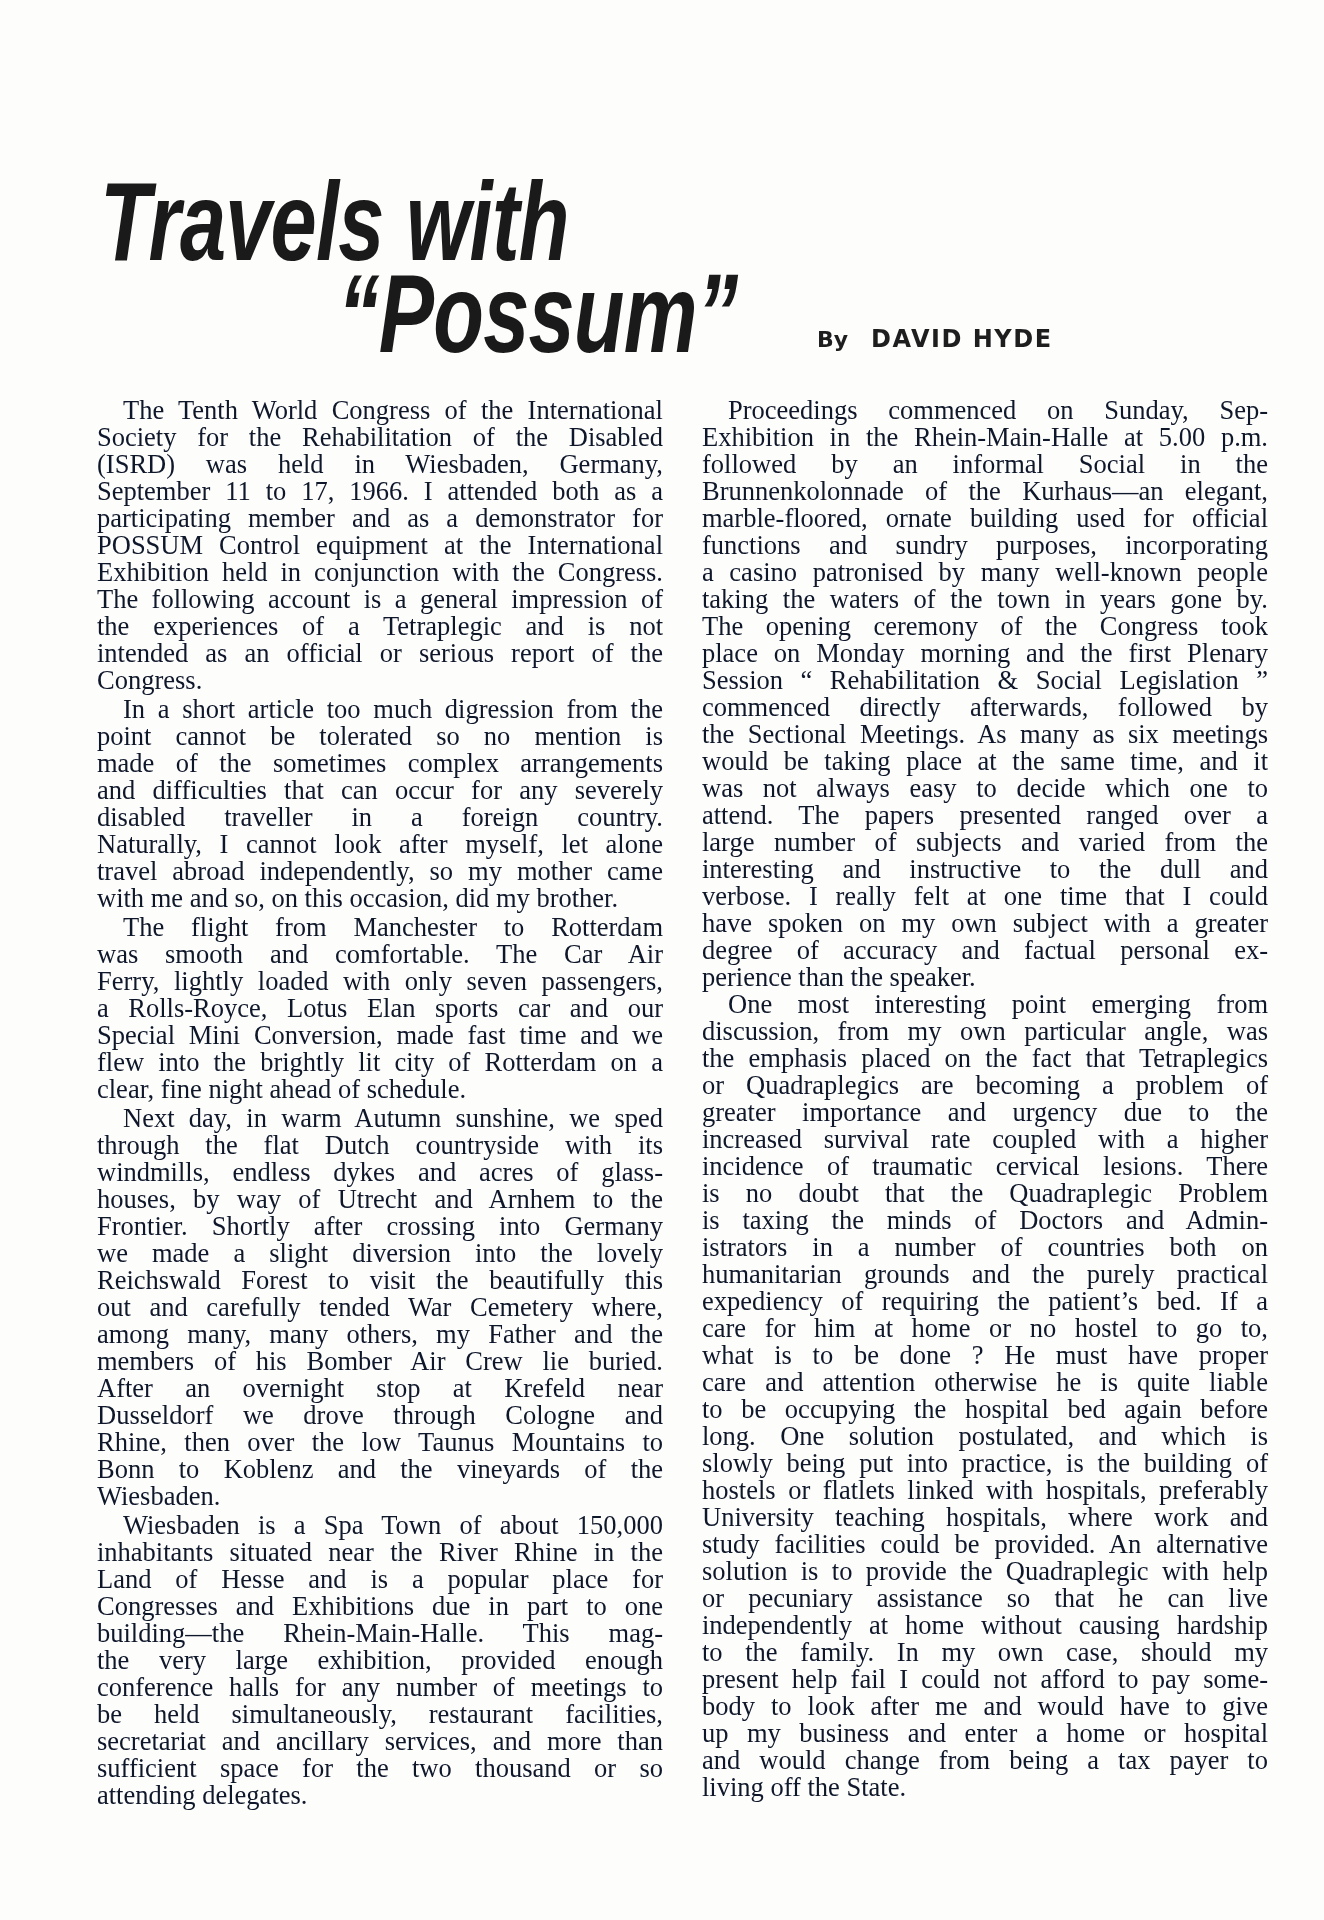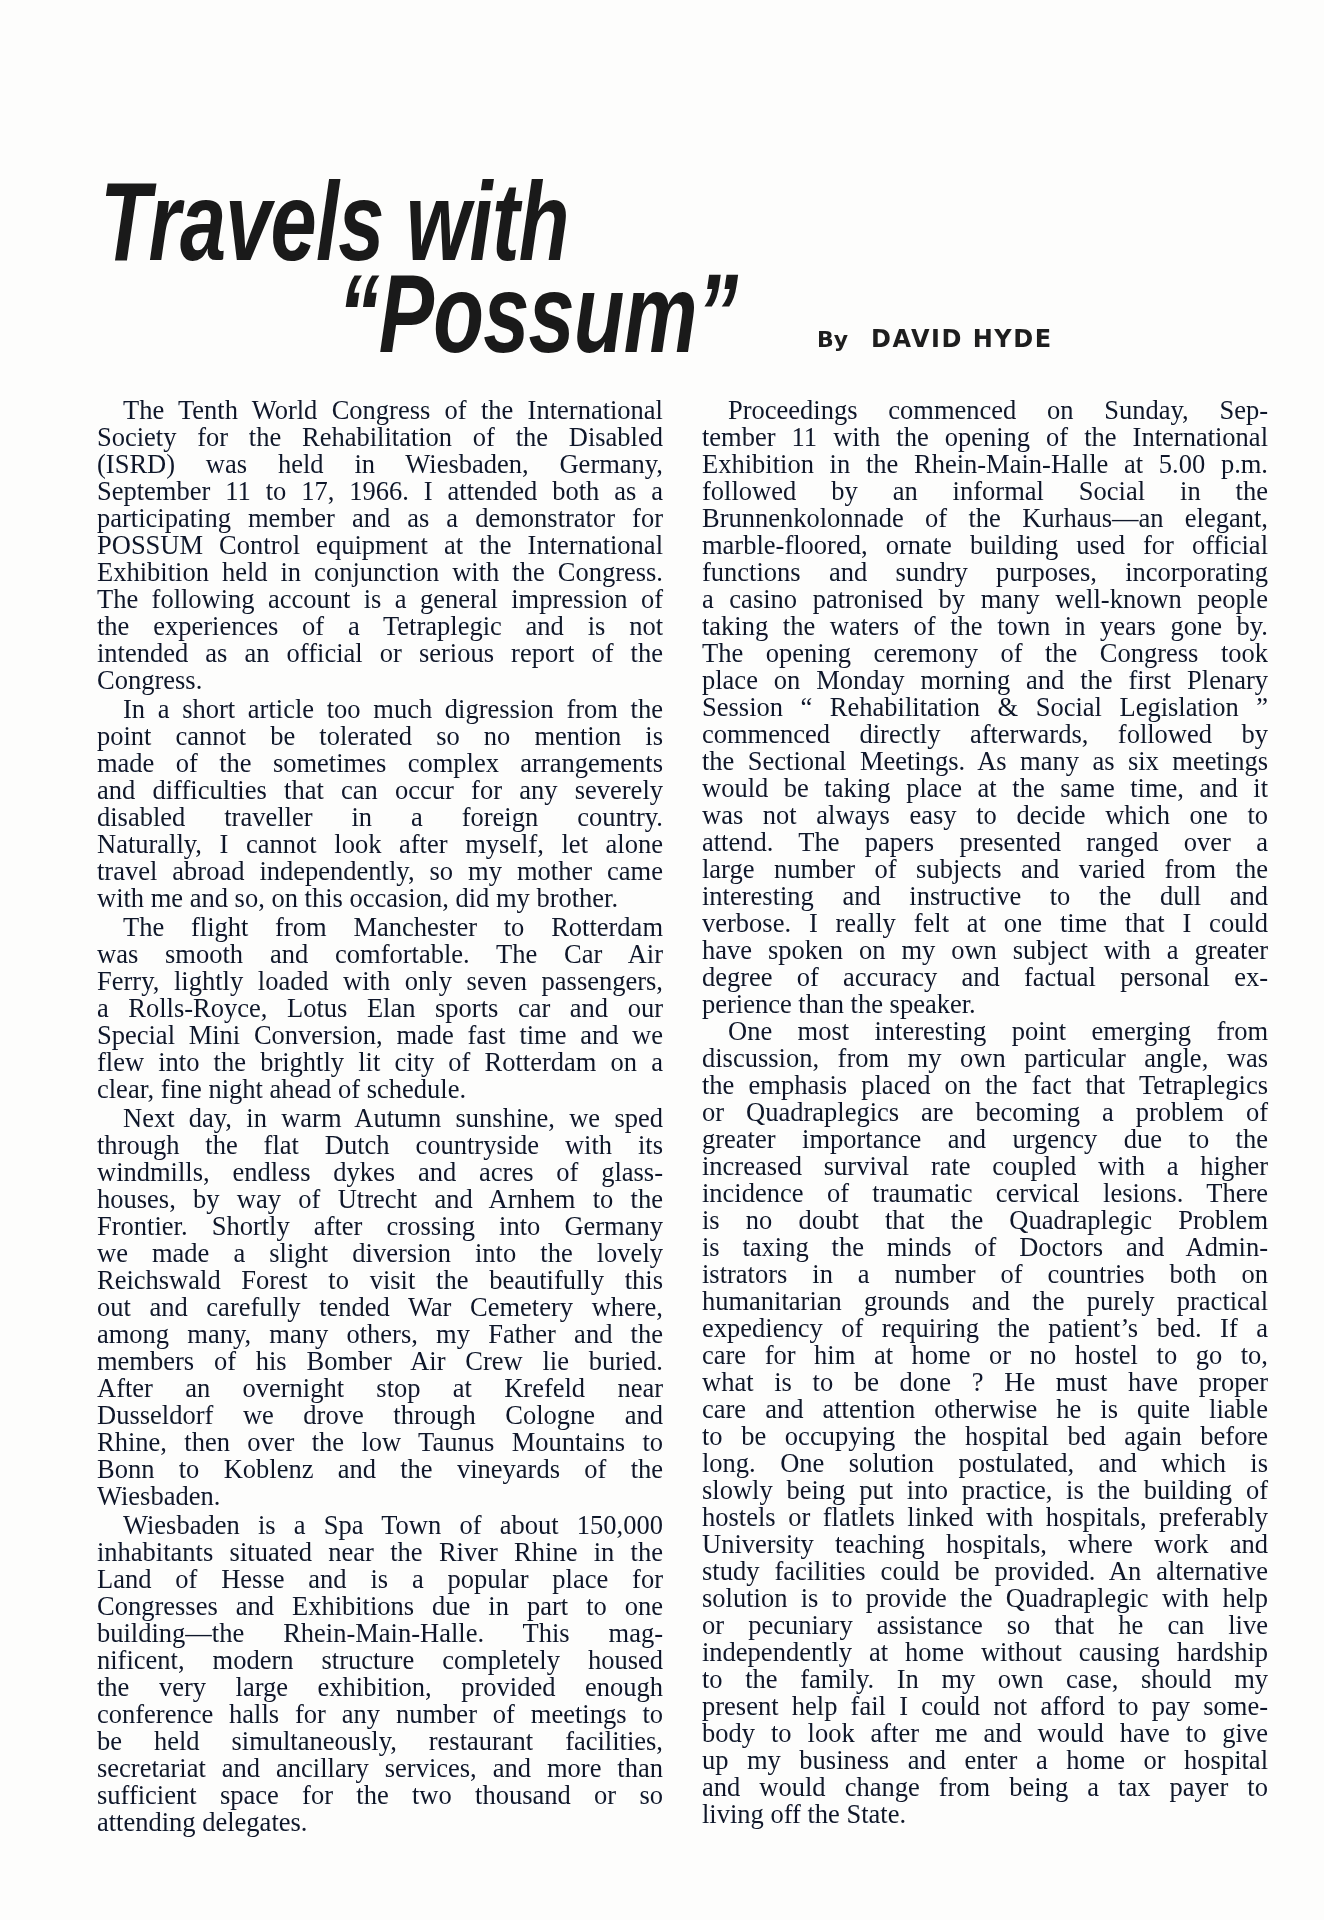--- a/index.html
+++ b/index.html
@@ -98,33 +98,31 @@
         <span class="line">Rhine, then over the low Taunus Mountains to</span>
         <span class="line">Bonn to Koblenz and the vineyards of the</span>
         <span class="line last">Wiesbaden.</span>
       </p>
       <p class="para">
         <span class="line indent">Wiesbaden is a Spa Town of about 150,000</span>
         <span class="line">inhabitants situated near the River Rhine in the</span>
         <span class="line">Land of Hesse and is a popular place for</span>
         <span class="line">Congresses and Exhibitions due in part to one</span>
         <span class="line">building—the Rhein-Main-Halle.  This mag-</span>
-        <span class="line">nificent, modern structure completely housed</span>
         <span class="line">the very large exhibition, provided enough</span>
         <span class="line">conference halls for any number of meetings to</span>
         <span class="line">be held simultaneously, restaurant facilities,</span>
         <span class="line">secretariat and ancillary services, and more than</span>
         <span class="line">sufficient space for the two thousand or so</span>
         <span class="line last">attending delegates.</span>
       </p>
     </div>
   <div class="column" id="col-right">
       <p class="para">
         <span class="line indent">Proceedings commenced on Sunday, Sep-</span>
-        <span class="line">tember 11 with the opening of the International</span>
         <span class="line">Exhibition in the Rhein-Main-Halle at 5.00 p.m.</span>
         <span class="line">followed by an informal Social in the</span>
         <span class="line">Brunnenkolonnade of the Kurhaus—an elegant,</span>
         <span class="line">marble-floored, ornate building used for official</span>
         <span class="line">functions and sundry purposes, incorporating</span>
         <span class="line">a casino patronised by many well-known people</span>
         <span class="line">taking the waters of the town in years gone by.</span>
         <span class="line">The opening ceremony of the Congress took</span>
         <span class="line">place on Monday morning and the first Plenary</span>
         <span class="line">Session “ Rehabilitation &amp; Social Legislation ”</span>

